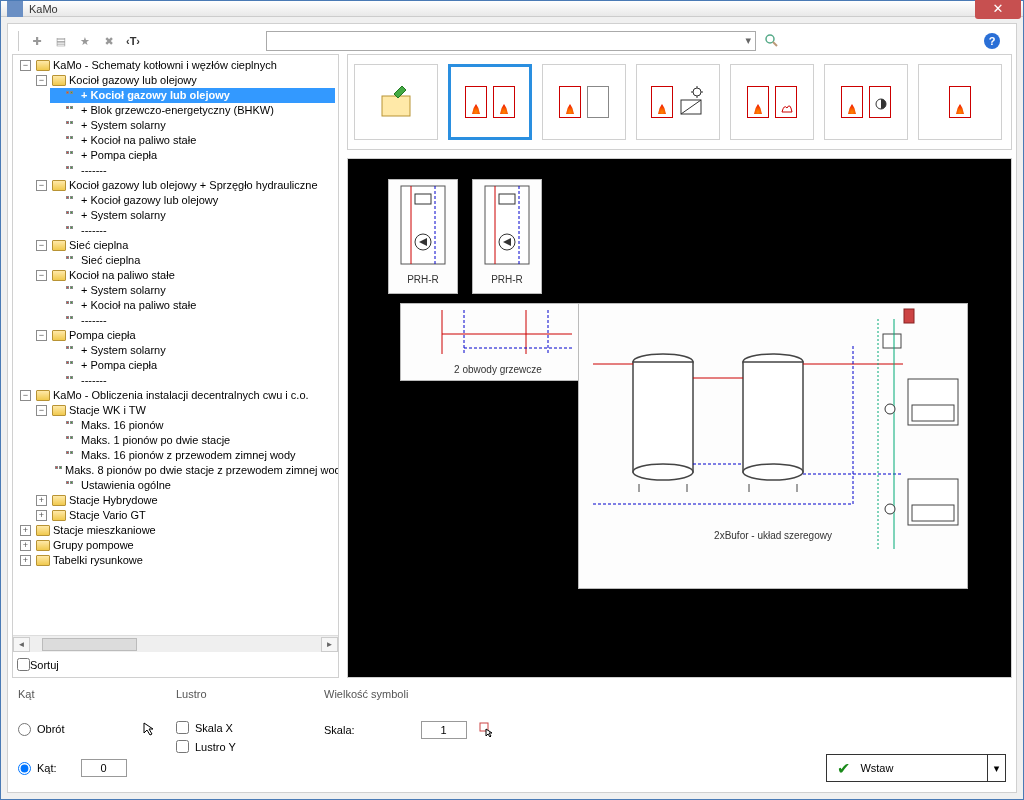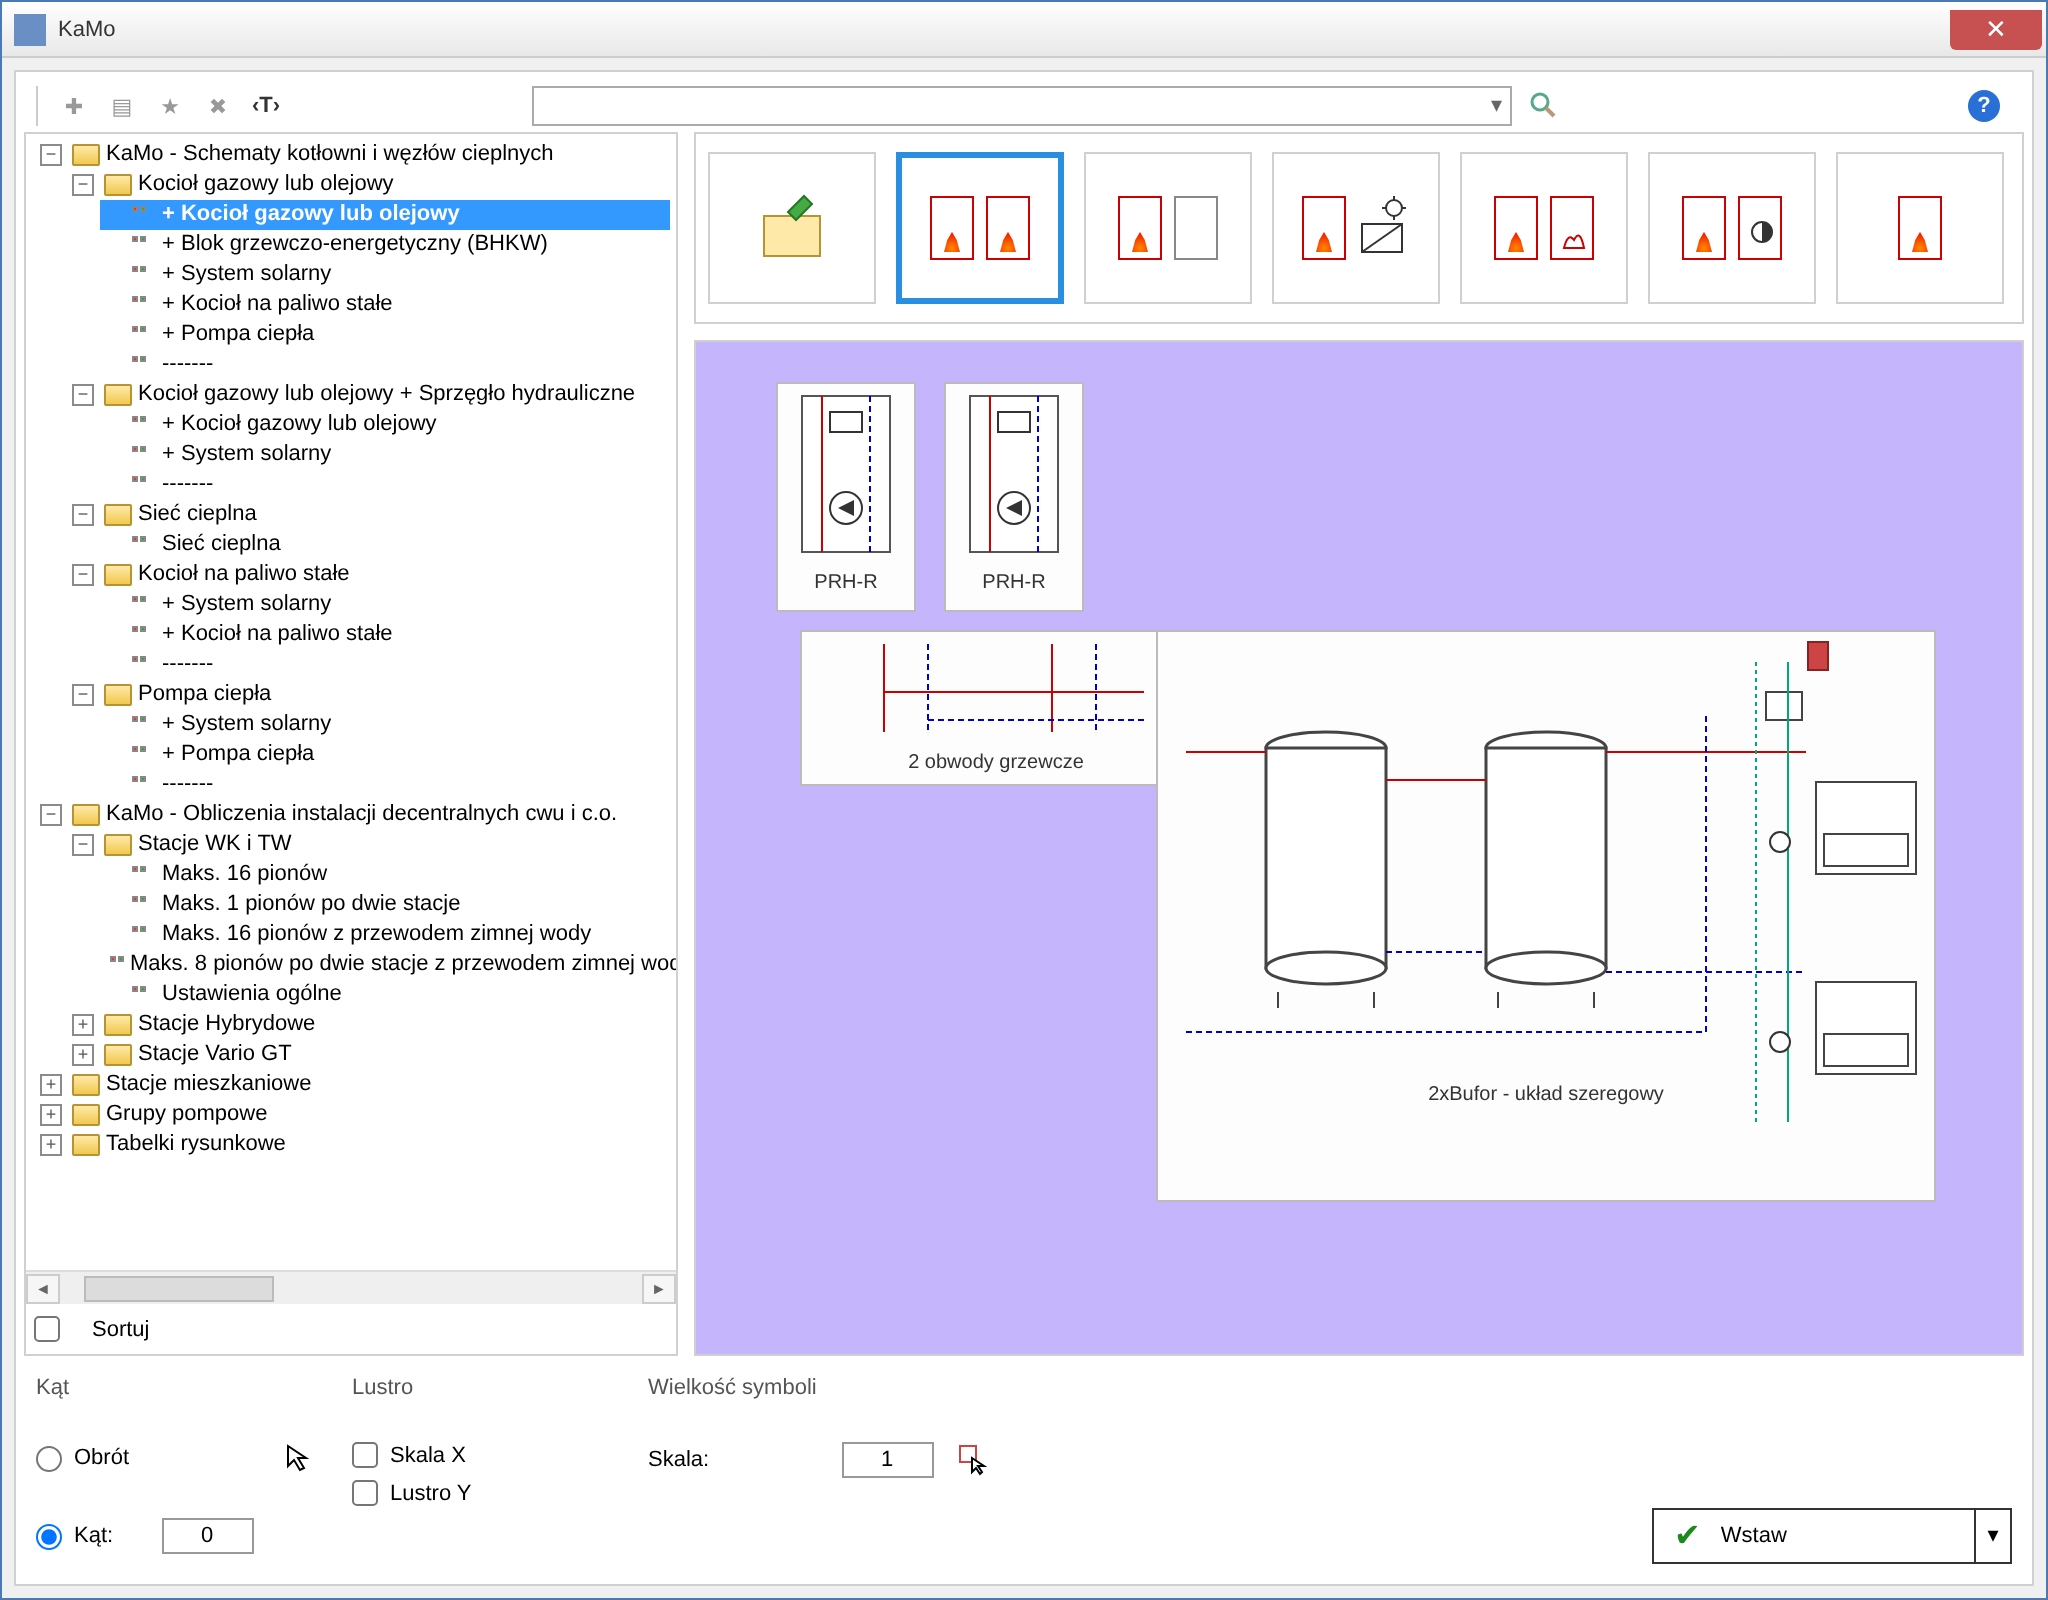--- a/index.html
+++ b/index.html
@@ -1,18 +1,18 @@
 <!DOCTYPE html>
 <html><head>
 <meta charset="utf-8">
 <style>
 *{box-sizing:border-box;margin:0;padding:0;font-family:Tahoma,Segoe UI,sans-serif;font-size:11px}
 body{background:#fff;overflow:hidden}
 .window{width:1024px;height:800px;border:1px solid #4a7ab5;display:flex;flex-direction:column;background:#f0f0f0}
-.titlebar{height:28px;background:linear-gradient(#fff,#e8e8e8);display:flex;align-items:center;padding:0 0 0 6px;border-bottom:1px solid #ccc}
+.titlebar{height:16px;background:linear-gradient(#fff,#e8e8e8);display:flex;align-items:center;padding:0 0 0 6px;border-bottom:1px solid #ccc}
 .titlebar-icon{width:16px;height:16px;background:#6a8fc4;margin-right:6px}
 .titlebar-title{flex:1;color:#333}
 .close-btn{width:46px;height:20px;background:#c75050;color:#fff;display:flex;align-items:center;justify-content:center;font-size:13px;margin-right:2px;border-radius:0 0 3px 3px;cursor:pointer}
 .content{flex:1;background:#fff;margin:6px;border:1px solid #d0d0d0;display:flex;flex-direction:column;padding:4px;overflow:hidden}
 .toolbar{height:26px;display:flex;align-items:center;gap:2px;padding:2px 4px}
 .tool-sep{width:4px;height:20px;border-left:1px solid #ccc;margin:0 2px}
 .tool-btn{width:22px;height:22px;display:flex;align-items:center;justify-content:center;color:#999;cursor:pointer}
 .tool-combo{flex:0 0 490px;height:20px;border:1px solid #aaa;background:#fff;margin-left:120px;position:relative}
 .tool-combo::after{content:"▾";position:absolute;right:4px;top:2px;color:#666}
 .search-icon{width:16px;height:16px;margin-left:6px}
@@ -29,29 +29,29 @@
 .noexp{width:11px;display:inline-block}
 .folder{width:14px;height:11px;background:linear-gradient(#ffe9a8,#f0c94e);border:1px solid #b89334;border-radius:1px}
 .leaf{width:12px;height:10px;display:inline-flex;gap:1px}
 .leaf i{width:3px;height:3px;border:1px solid #888}
 .leaf i:nth-child(1){background:#e33}
 .leaf i:nth-child(2){background:#3a3}
 .scrollbar-h{height:17px;background:#efefef;border-top:1px solid #ddd;display:flex;align-items:center}
 .sb-btn{width:17px;height:15px;background:#f6f6f6;border:1px solid #ccc;display:flex;align-items:center;justify-content:center;color:#666;font-size:8px}
 .sb-track{flex:1;height:15px;position:relative}
 .sb-thumb{position:absolute;left:12px;width:95px;height:13px;top:1px;background:#dcdcdc;border:1px solid #bbb}
-.sortrow{padding:6px 4px;display:flex;align-items:center;gap:16px}
+.sortrow{padding:6px 4px;display:flex;align-items:center;gap:0}
 .right{flex:1;display:flex;flex-direction:column;margin-left:8px;overflow:hidden}
 .thumbrow{height:96px;border:1px solid #d0d0d0;background:#fff;display:flex;align-items:center;padding:6px;gap:10px;overflow:hidden}
 .thumb{width:84px;height:76px;border:1px solid #d0d0d0;background:#fff;display:flex;align-items:center;justify-content:center;gap:6px;cursor:pointer}
 .thumb.sel{border:3px solid #2a8fe0}
 .boiler{width:22px;height:32px;border:1.5px solid #c00;position:relative;background:#fff}
 .flame{position:absolute;bottom:3px;left:50%;transform:translate(-50%,0);width:8px;height:10px;background:radial-gradient(circle at 50% 80%,#f80,#e00);clip-path:polygon(50% 0,80% 40%,100% 100%,0 100%,20% 40%)}
 .grey-boiler{border-color:#888}
-.canvas{flex:1;background:#c4b5fd;border:1px solid #d0d0d0;margin-top:8px;position:relative;overflow:hidden}
+.canvas{flex:1;background:#000000;border:1px solid #d0d0d0;margin-top:8px;position:relative;overflow:hidden}
 .schem-box{position:absolute;border:1px solid #bbb;background:#fdfdfd;display:flex;flex-direction:column;align-items:center}
 .schem-label{font-size:10px;color:#333;padding:2px 0}
 .bottom{height:110px;padding:10px 6px 6px 6px;display:flex;gap:18px;align-items:flex-start}
 .group{display:flex;flex-direction:column;gap:6px}
 .group-title{color:#555;margin-bottom:15px}
 .radio-row,.check-row{display:flex;align-items:center;gap:6px}
 .numbox{width:46px;height:18px;border:1px solid #999;background:#fff;text-align:center;line-height:16px}
 .insert-btn{margin-left:auto;width:180px;height:28px;border:1px solid #333;background:#fff;display:flex;align-items:center;cursor:pointer;align-self:flex-end}
 .insert-btn .chk{color:#1a8a1a;font-size:16px;margin:0 10px}
 .insert-btn .lbl{flex:1;text-align:left}

